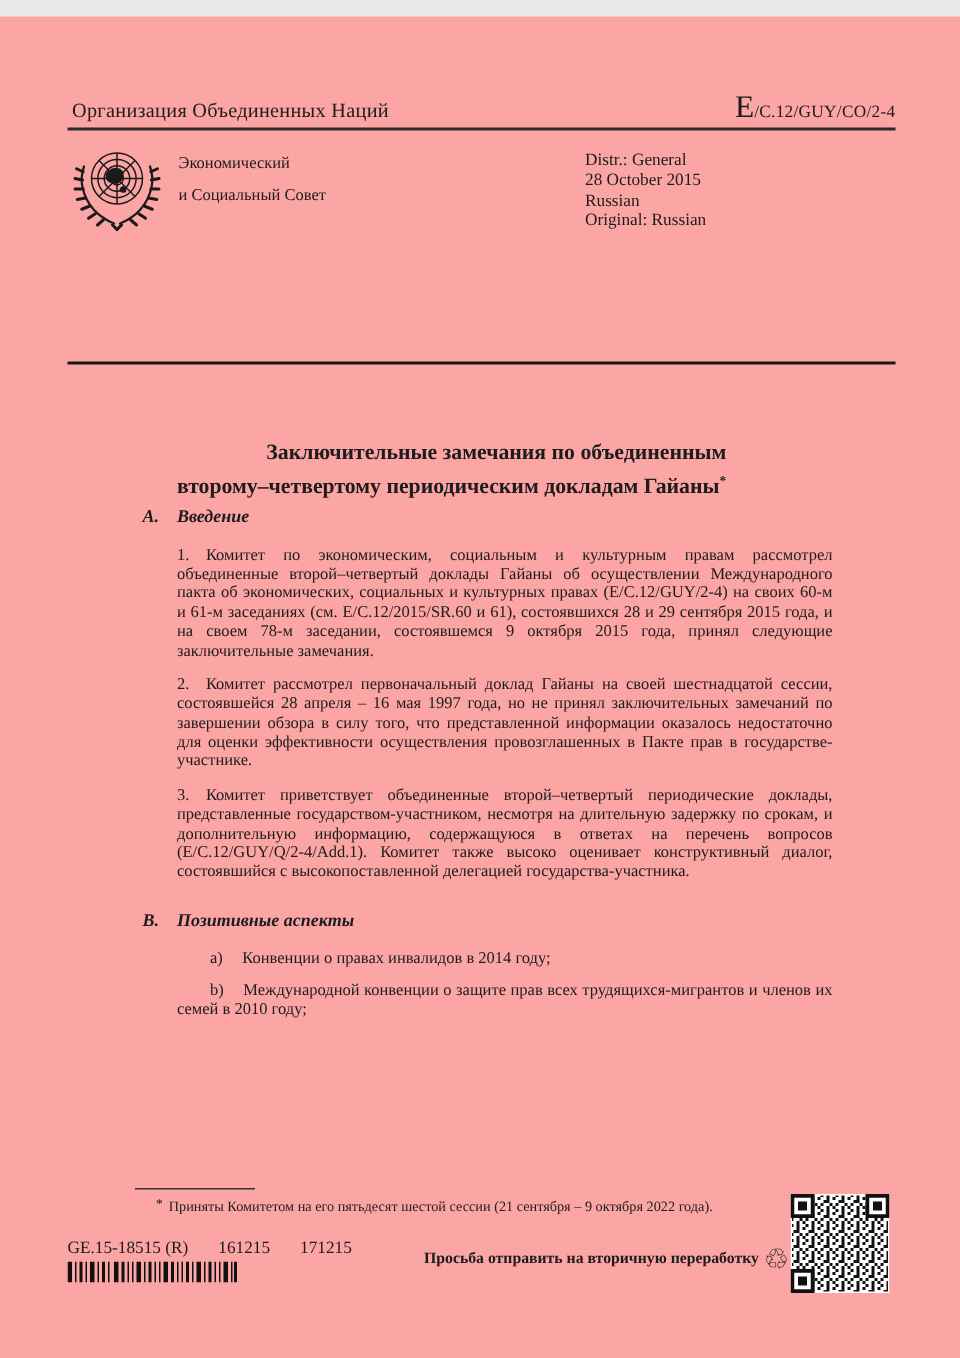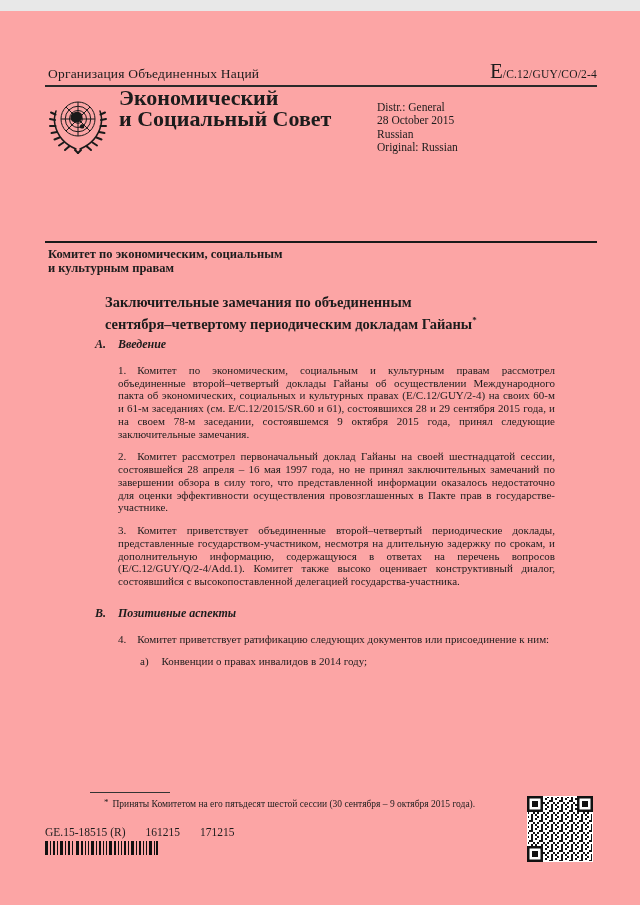--- a/index.html
+++ b/index.html
@@ -11,26 +11,26 @@
     overflow:hidden;
     padding-left:44px;
   }
   
   .org-name { position:absolute; left:48px; top:55px; font-size:13.5px; letter-spacing:.2px; }
   .doc-symbol { position:absolute; right:43px; top:48px; display:flex; align-items:baseline; }
   .doc-symbol .big { font-size:21px; }
   .doc-symbol .small { font-size:11.5px; letter-spacing:.2px; }
   .rule-thin { position:absolute; left:45px; right:43px; top:74px; height:1.6px; background:#2a2a2a; }
   .emblem { position:absolute; left:47px; top:83px; width:62px; height:60px; }
-  .council { position:absolute; left:119px; top:76px; font-weight:bold; font-size:22px; line-height:21px; }
-  .distr { position:absolute; left:377px; top:90px; font-size:11.5px; line-height:13.4px; }
+  .council { position:absolute; left:119px; top:88px; font-weight:normal; font-size:11px; line-height:21px; }
+  .distr { position:absolute; left:390px; top:90px; font-size:11.5px; line-height:13.4px; }
   .rule-thick { position:absolute; left:45px; right:43px; top:230px; height:2.4px; background:#1a1a1a; }
   
   .committee { position:absolute; left:48px; top:237px; font-weight:bold; font-size:12.5px; line-height:13.8px; }
-  .doc-title { position:absolute; left:105px; top:283px; font-weight:bold; font-size:14.5px; line-height:17.5px; }
+  .doc-title { position:absolute; left:118px; top:283px; font-weight:bold; font-size:14.5px; line-height:17.5px;text-align:right; }
   .doc-title sup { font-size:9px; }
   
   .body-col { position:absolute; left:118px; top:327px; width:437px; font-size:11px; line-height:12.75px; }
   .sec-head { font-weight:bold; font-size:12px; margin-bottom:13px;font-style:italic; }
   .sec-head .letter { display:inline-block; width:23px; margin-left:-23px; }
   .para { text-align:justify; margin-bottom:10px; }
   .para .pnum { margin-right:11px; }
   .sec-head.second { margin-top:19px; }
   .list-item { text-align:justify; text-indent:22px; margin-bottom:9px; }
   .list-item .lmark { margin-right:13px; }
@@ -106,28 +106,24 @@
 
   <div class="distr">
     <div>Distr.: General</div>
     <div>28 October 2015</div>
     <div>Russian</div>
     <div>Original: Russian</div>
   </div>
 
   <div class="rule-thick"></div>
 
-  <div class="committee">
-    <div>Комитет по экономическим, социальным</div>
-    <div>и культурным правам</div>
-  </div>
 
   <div class="doc-title">
     <div>Заключительные замечания по объединенным</div>
-    <div><span>сентября–четвертому периодическим докладам Гайаны</span><sup>*</sup></div>
+    <div><span>второму–четвертому периодическим докладам Гайаны</span><sup>*</sup></div>
   </div>
 
   <div class="body-col">
 
     <div class="sec-head">
       <span class="letter">A.</span><span>Введение</span>
     </div>
 
     <div class="para">
       <span class="pnum">1.</span><span>Комитет по экономическим, социальным и культурным правам рассмотрел объединенные второй–четвертый доклады Гайаны об осуществлении Международного пакта об экономических, социальных и культурных правах (E/C.12/GUY/2-4) на своих 60-м и 61-м заседаниях (см. E/C.12/2015/SR.60 и 61), состоявшихся 28 и 29 сентября 2015 года, и на своем 78-м заседании, состоявшемся 9 октября 2015 года, принял следующие заключительные замечания.</span>
@@ -138,35 +134,35 @@
     </div>
 
     <div class="para">
       <span class="pnum">3.</span><span>Комитет приветствует объединенные второй–четвертый периодические доклады, представленные государством-участником, несмотря на длительную задержку по срокам, и дополнительную информацию, содержащуюся в ответах на перечень вопросов (E/C.12/GUY/Q/2-4/Add.1). Комитет также высоко оценивает конструктивный диалог, состоявшийся с высокопоставленной делегацией государства-участника.</span>
     </div>
 
     <div class="sec-head second">
       <span class="letter">B.</span><span>Позитивные аспекты</span>
     </div>
 
-    <div class="para">
-      <span class="pnum">4.</span><span>Комитет приветствует ратификацию следующих документов или присоединение к ним:</span>
-    </div>
 
     <div class="list-item">
       <span class="lmark">a)</span><span>Конвенции о правах инвалидов в 2014 году;</span>
     </div>
 
+    <div class="list-item">
+      <span class="lmark">b)</span><span>Международной конвенции о защите прав всех трудящихся-мигрантов и членов их семей в 2010 году;</span>
+    </div>
 
 
   </div>
 
   <div class="fn-sep"></div>
   <div class="footnote">
-    <span class="mark">*</span><span>Приняты Комитетом на его пятьдесят шестой сессии (30 сентября – 9 октября 2015 года).</span>
+    <span class="mark">*</span><span>Приняты Комитетом на его пятьдесят шестой сессии (21 сентября – 9 октября 2022 года).</span>
   </div>
 
   <div class="ge-line">
     <span>GE.15-18515 (R)</span><span>161215</span><span>171215</span>
   </div>
 
   <svg class="barcode" width="114" height="14">
     <g fill="#111">
       <rect x="0" y="0" width="3" height="14"></rect>
         <rect x="5" y="0" width="1" height="14"></rect>
@@ -195,20 +191,23 @@
       <rect x="91" y="0" width="1" height="14"></rect>
         <rect x="94" y="0" width="2" height="14"></rect>
       <rect x="98" y="0" width="1" height="14"></rect>
         <rect x="101" y="0" width="1" height="14"></rect>
       <rect x="104" y="0" width="3" height="14"></rect>
         <rect x="109" y="0" width="1" height="14"></rect>
       <rect x="111" y="0" width="2" height="14"></rect>
     </g>
   </svg>
 
+  <div class="recycle">
+    <span>Просьба отправить на вторичную переработку</span><span class="glyph">♲</span>
+  </div>
 
   <svg class="qr" width="66" height="66">
     <defs>
       <pattern id="qp" width="10" height="10" patternUnits="userSpaceOnUse">
         <rect x="0" y="0" width="2" height="2" fill="#111"></rect>
         <rect x="4" y="0" width="2" height="4" fill="#111"></rect>
         <rect x="8" y="2" width="2" height="2" fill="#111"></rect>
         <rect x="2" y="4" width="4" height="2" fill="#111"></rect>
         <rect x="0" y="6" width="2" height="2" fill="#111"></rect>
         <rect x="6" y="6" width="2" height="2" fill="#111"></rect>

